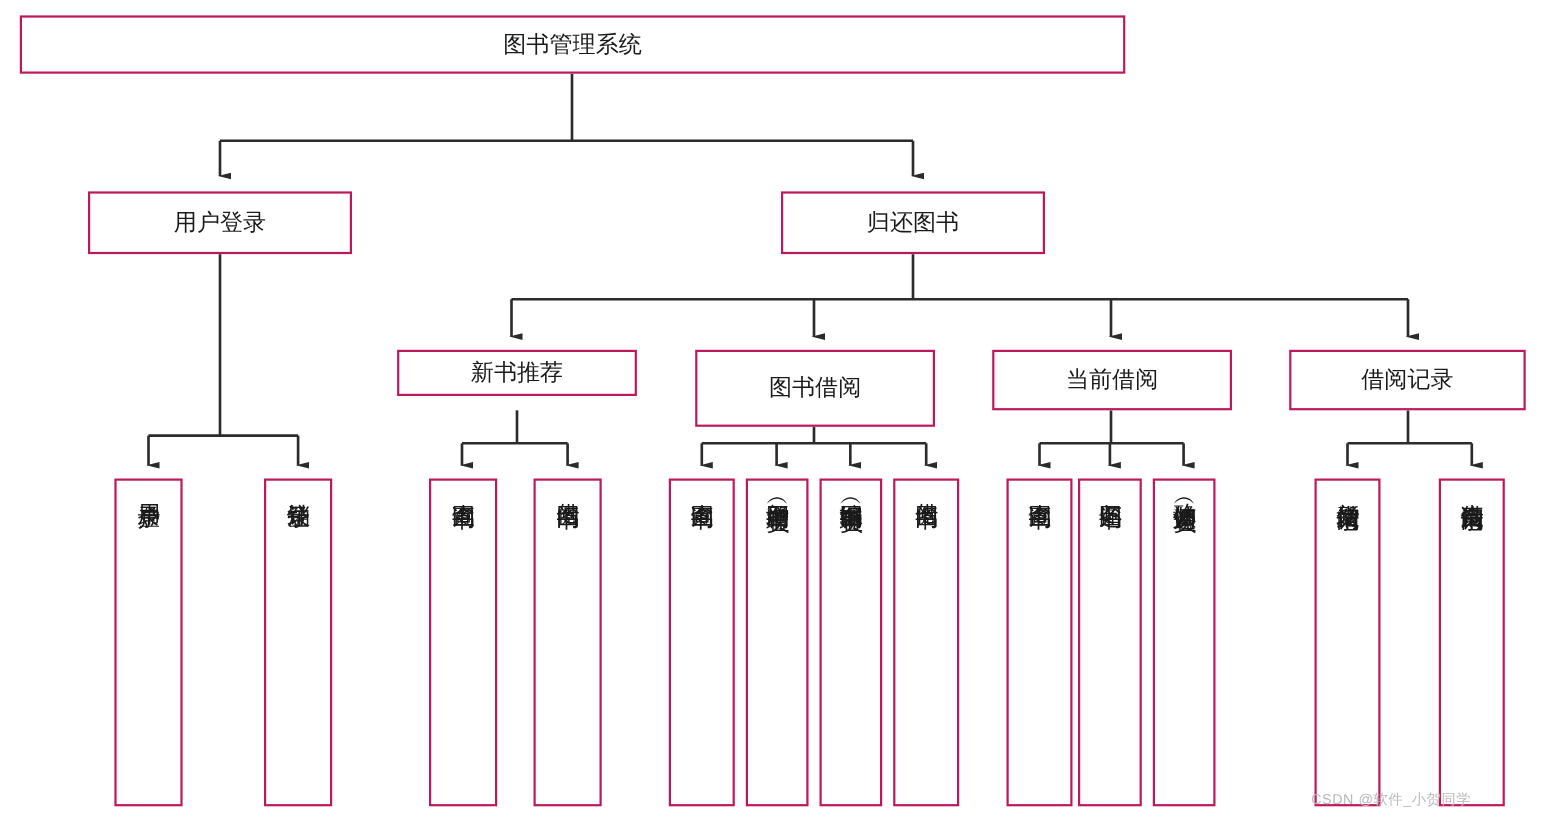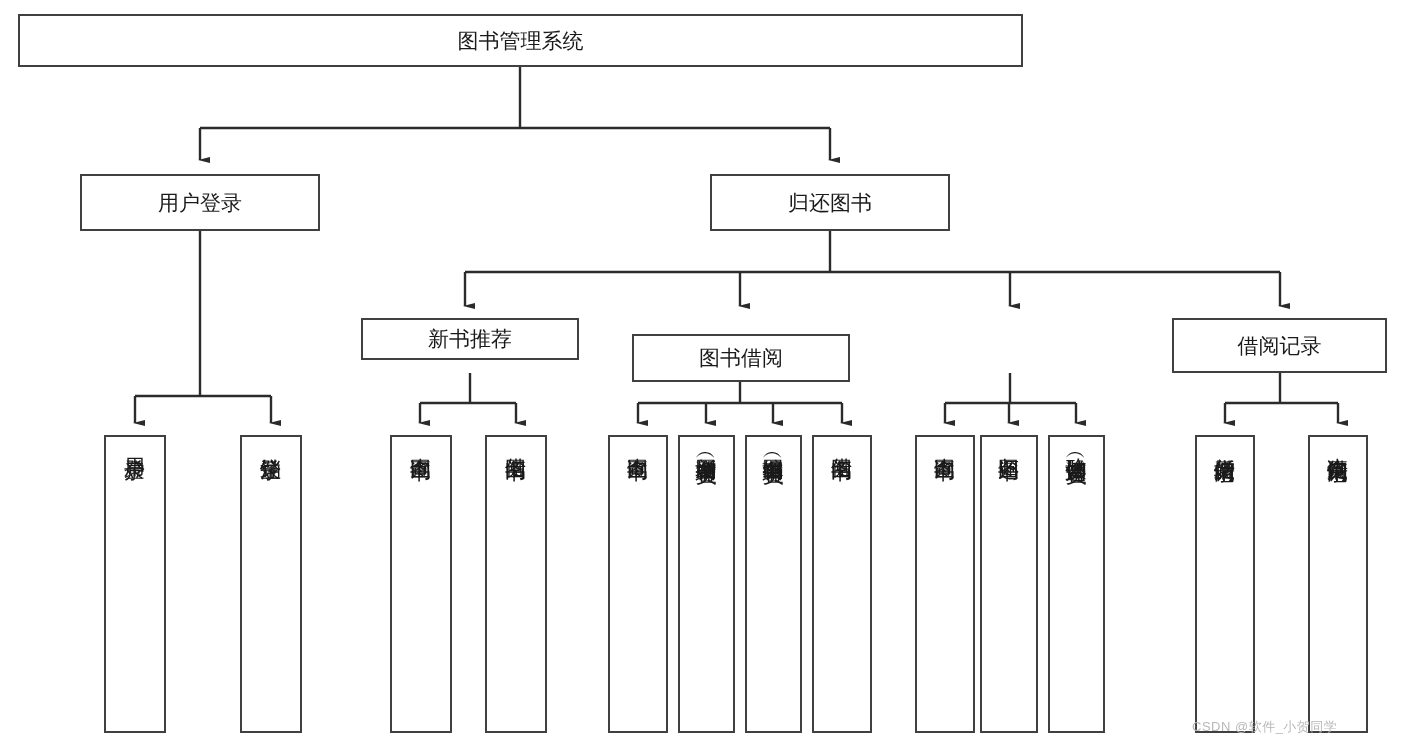--- a/index.html
+++ b/index.html
@@ -22,21 +22,21 @@
     left: 0;
     top: 0;
     width: 1405px;
     height: 747px;
     pointer-events: none;
   }
   .node {
     position: absolute;
     box-sizing: border-box;
     background: #ffffff;
-    border: 2px solid #404040;
+    border: 2px solid #be185d;
     display: flex;
     align-items: center;
     justify-content: center;
     color: #1a1a1a;
   }
   .node-label {
     display: block;
     text-align: center;
     line-height: 1.12;
     white-space: pre-line;
@@ -129,22 +129,25 @@
   <div class="node horiz" style="left:80px; top:174px; width:240px; height:57px;">
     <span class="node-label">用户登录</span>
   </div>
   <div class="node horiz" style="left:710px; top:174px; width:240px; height:57px;">
     <span class="node-label">归还图书</span>
   </div>
 
   <div class="node horiz" style="left:361px; top:318px; width:218px; height:42px;">
     <span class="node-label">新书推荐</span>
   </div>
-  <div class="node horiz" style="left:632px; top:334px; width:218px; height:48px;">
+  <div class="node horiz" style="left:632px; top:318px; width:218px; height:70px;">
     <span class="node-label">图书借阅</span>
+  </div>
+  <div class="node horiz" style="left:902px; top:318px; width:218px; height:55px;">
+    <span class="node-label">当前借阅</span>
   </div>
   <div class="node horiz" style="left:1172px; top:318px; width:215px; height:55px;">
     <span class="node-label">借阅记录</span>
   </div>
 
   <div class="node vert" style="left:104px; top:435px; width:62px; height:298px;">
     <span class="node-label">用户登录</span>
   </div>
   <div class="node vert" style="left:240px; top:435px; width:62px; height:298px;">
     <span class="node-label">注销登录</span>

